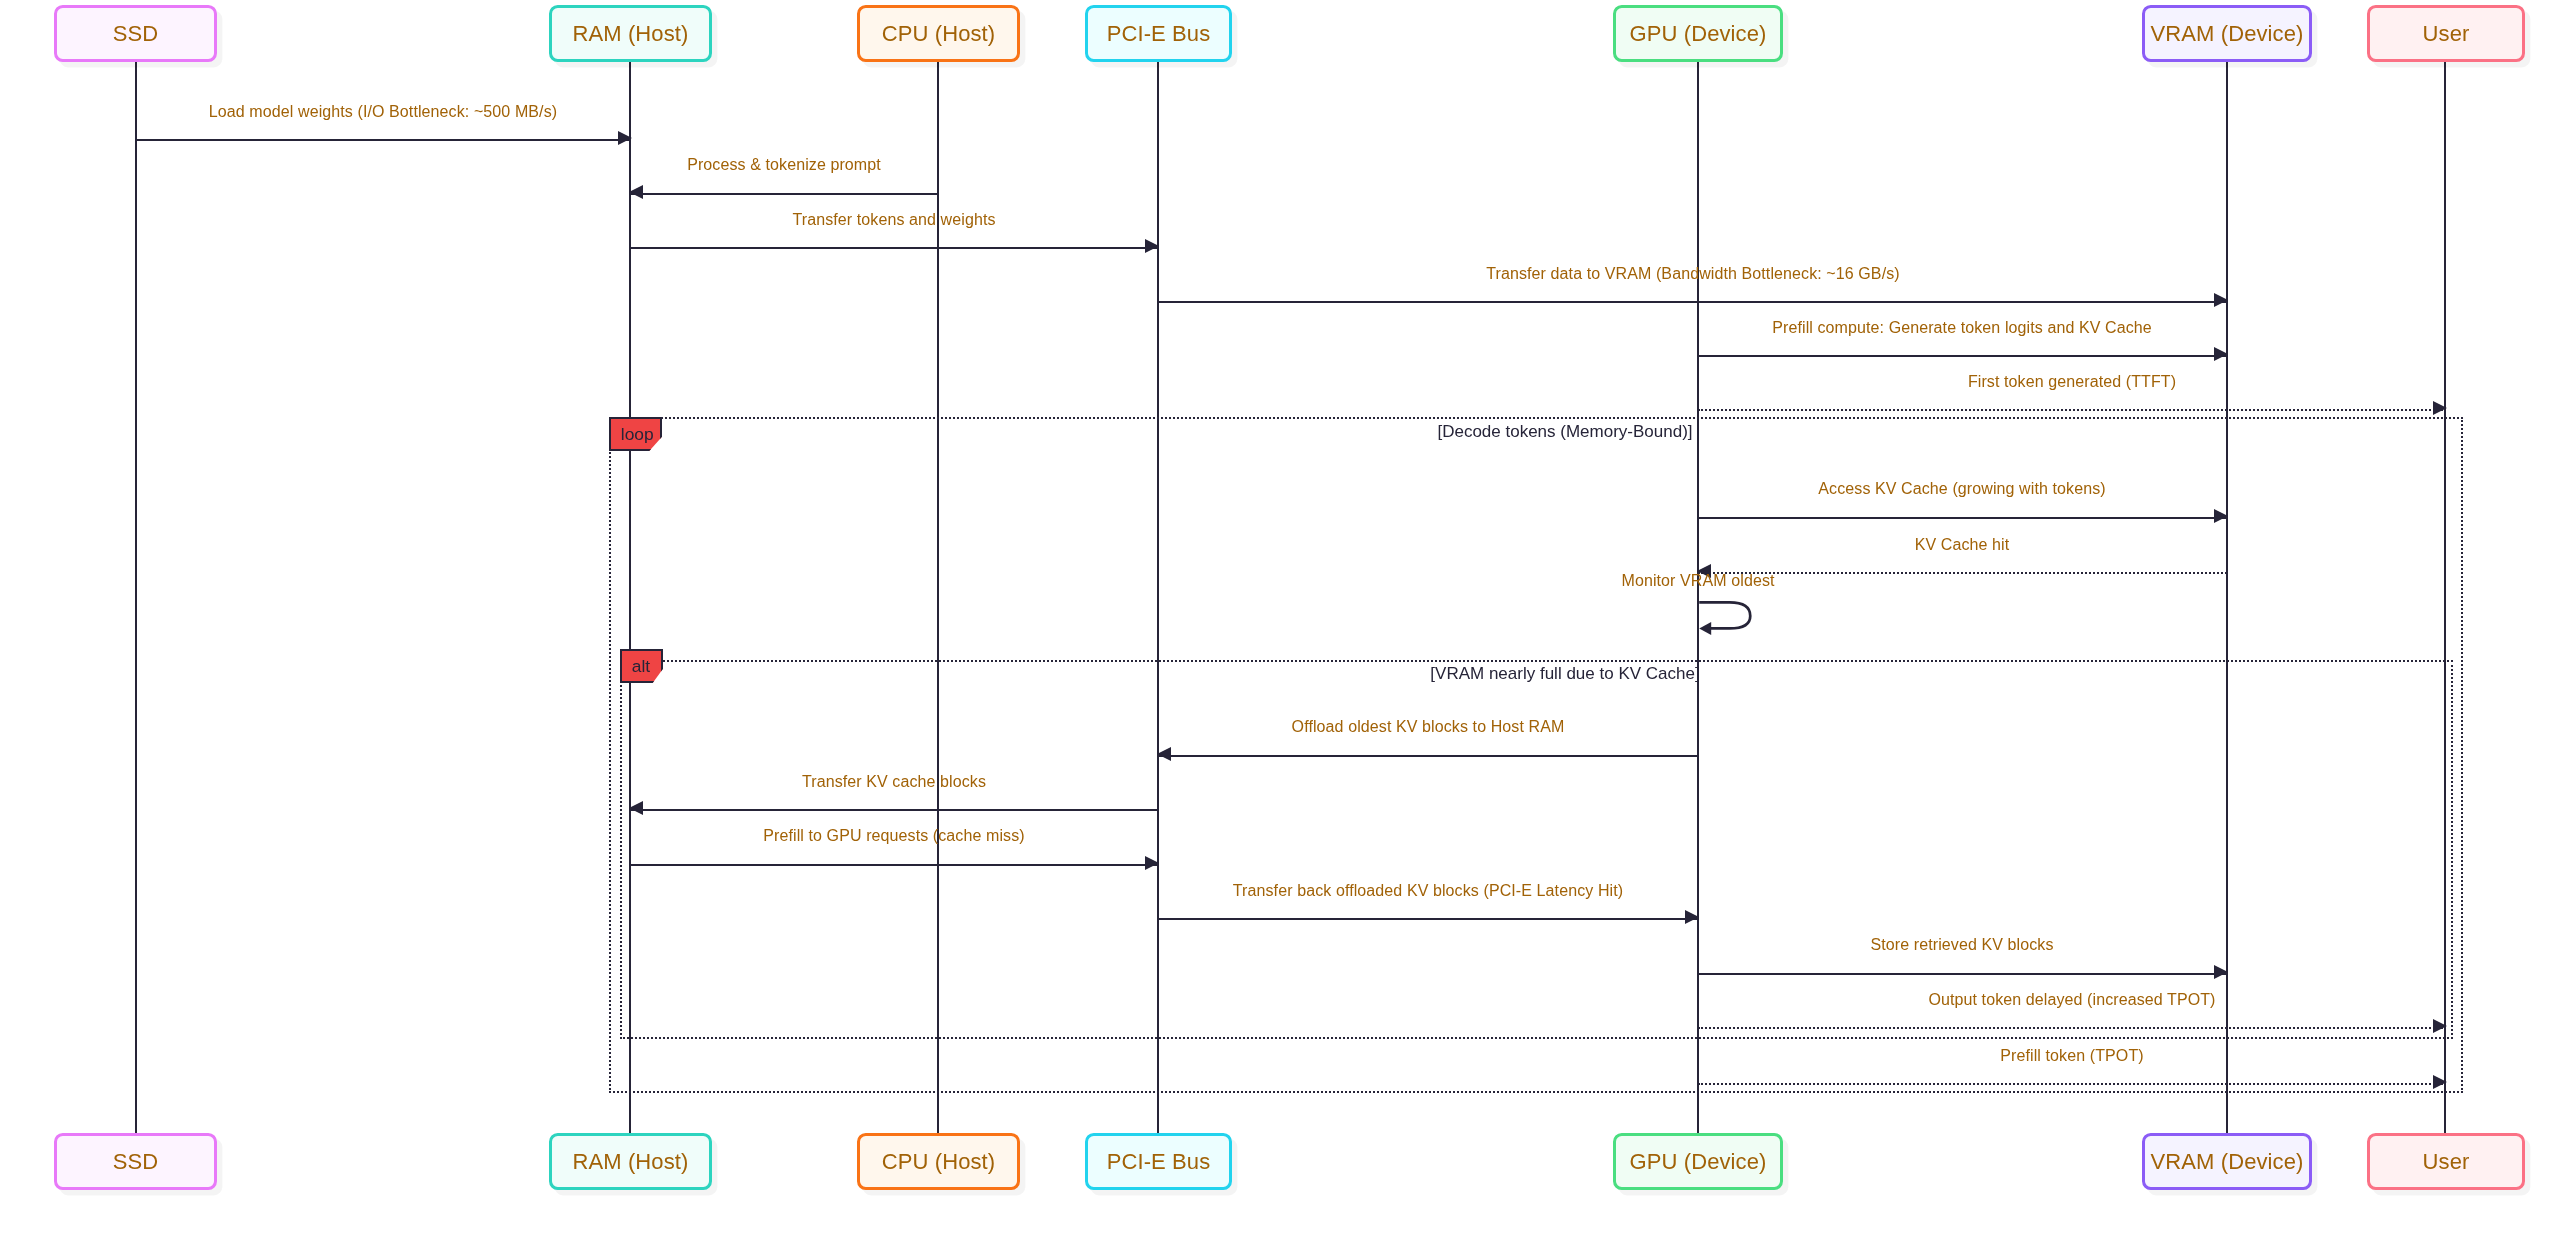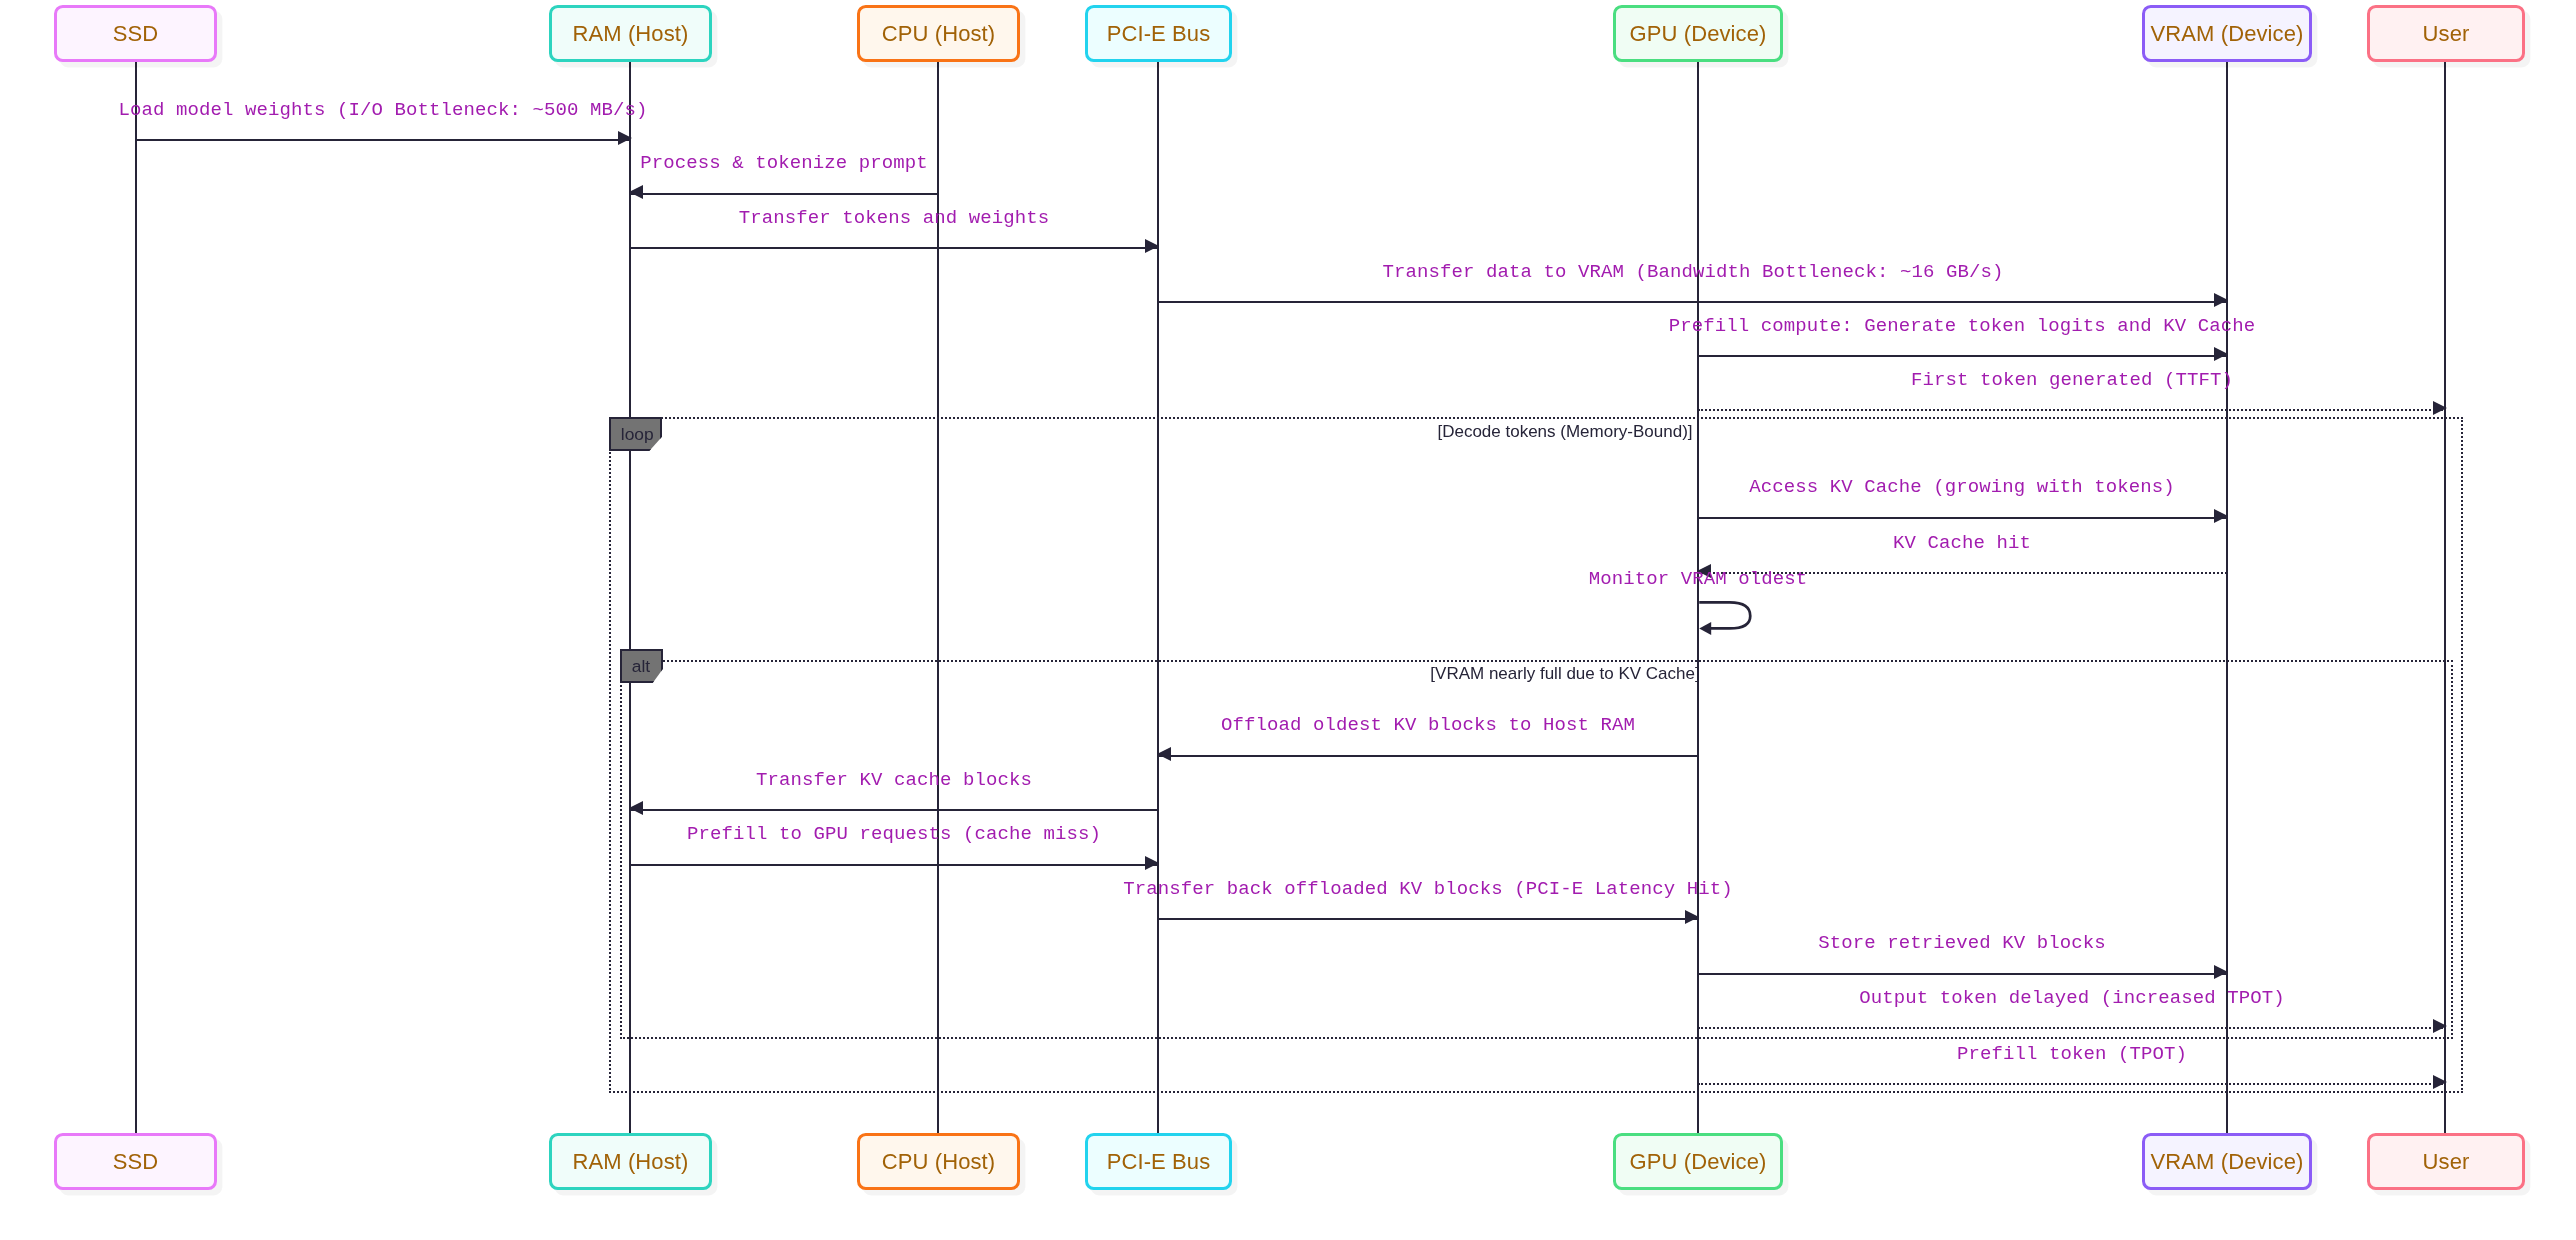--- a/index.html
+++ b/index.html
@@ -46,43 +46,42 @@
     top:-7.6px;
     width:0;height:0;
     border-top:7.6px solid transparent;
     border-bottom:7.6px solid transparent;
   }
   .msg.right .head{right:-1.1px;border-left:14px solid #262438;}
   .msg.left  .head{left:-1.1px; border-right:14px solid #262438;}
 
   .msg-label{
     position:absolute;
-    font-size:19px;
-    color:#a21caf;
+    font-size:16px;
+    color:#a16207;
     white-space:nowrap;
     transform:translate(-50%,-100%);
     letter-spacing:0.1px;
-    font-family:Liberation Mono, monospace;
   }
 
   
   .selfmsg{position:absolute;}
   .selfmsg svg{display:block;overflow:visible;}
 
   
   .frame{
     position:absolute;
     box-sizing:border-box;
     border:2.7px dotted #262438;
     pointer-events:none;
   }
   .frame-tag{
     position:absolute;
     box-sizing:border-box;
-    background:#737373;
+    background:#ef4444;
     border:2.2px solid #262438;
     font-size:17.4px;
     color:#262438;
     display:flex;
     align-items:center;
     padding-left:9.8px;
     box-shadow:4.3px 4.3px 0 0 rgba(0,0,0,0.05);
     
     clip-path:polygon(0 0, 100% 0, 100% 58%, 76% 100%, 0 100%);
   }

